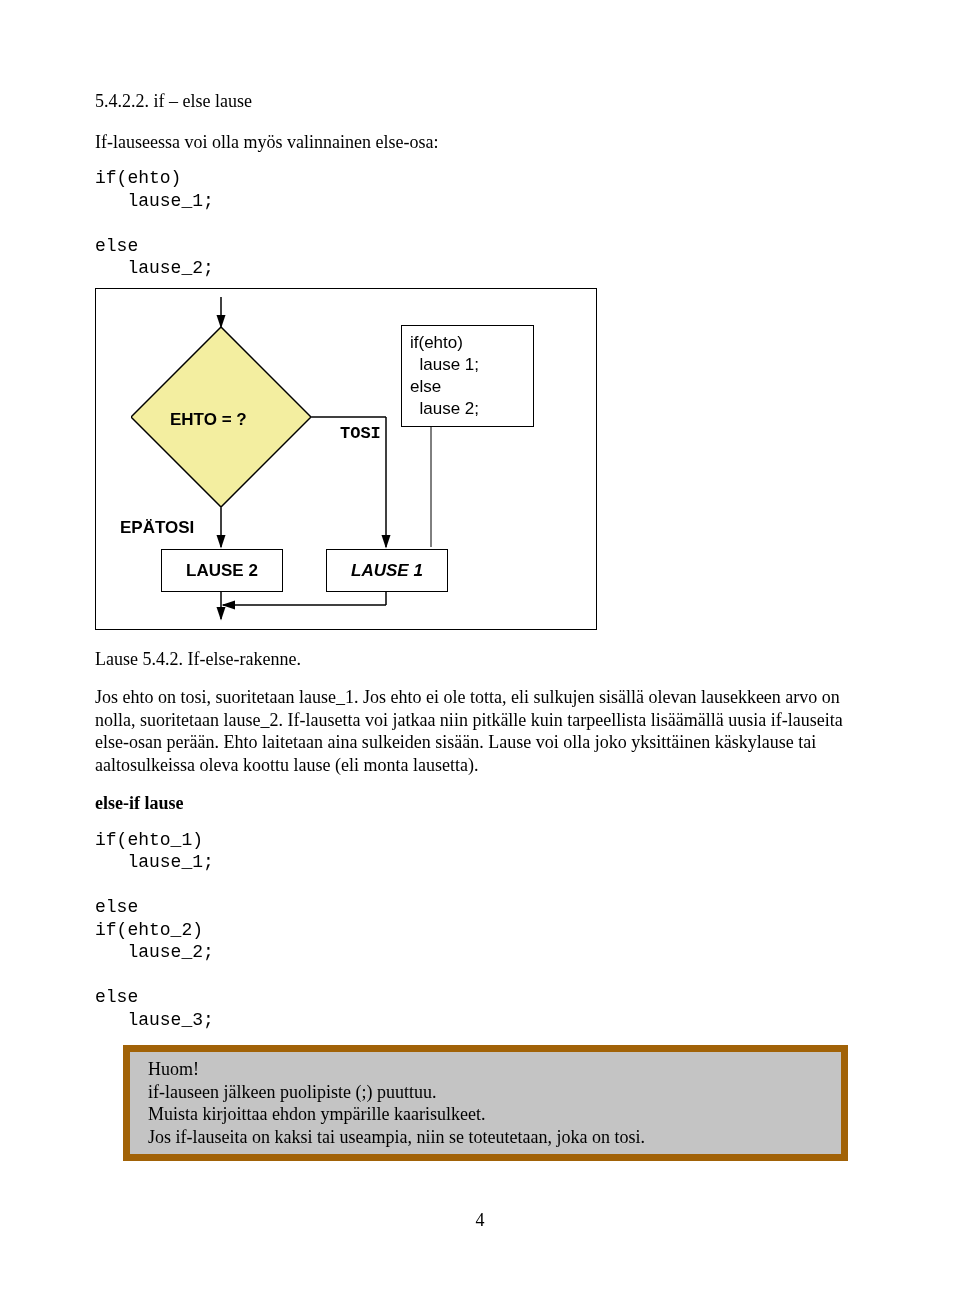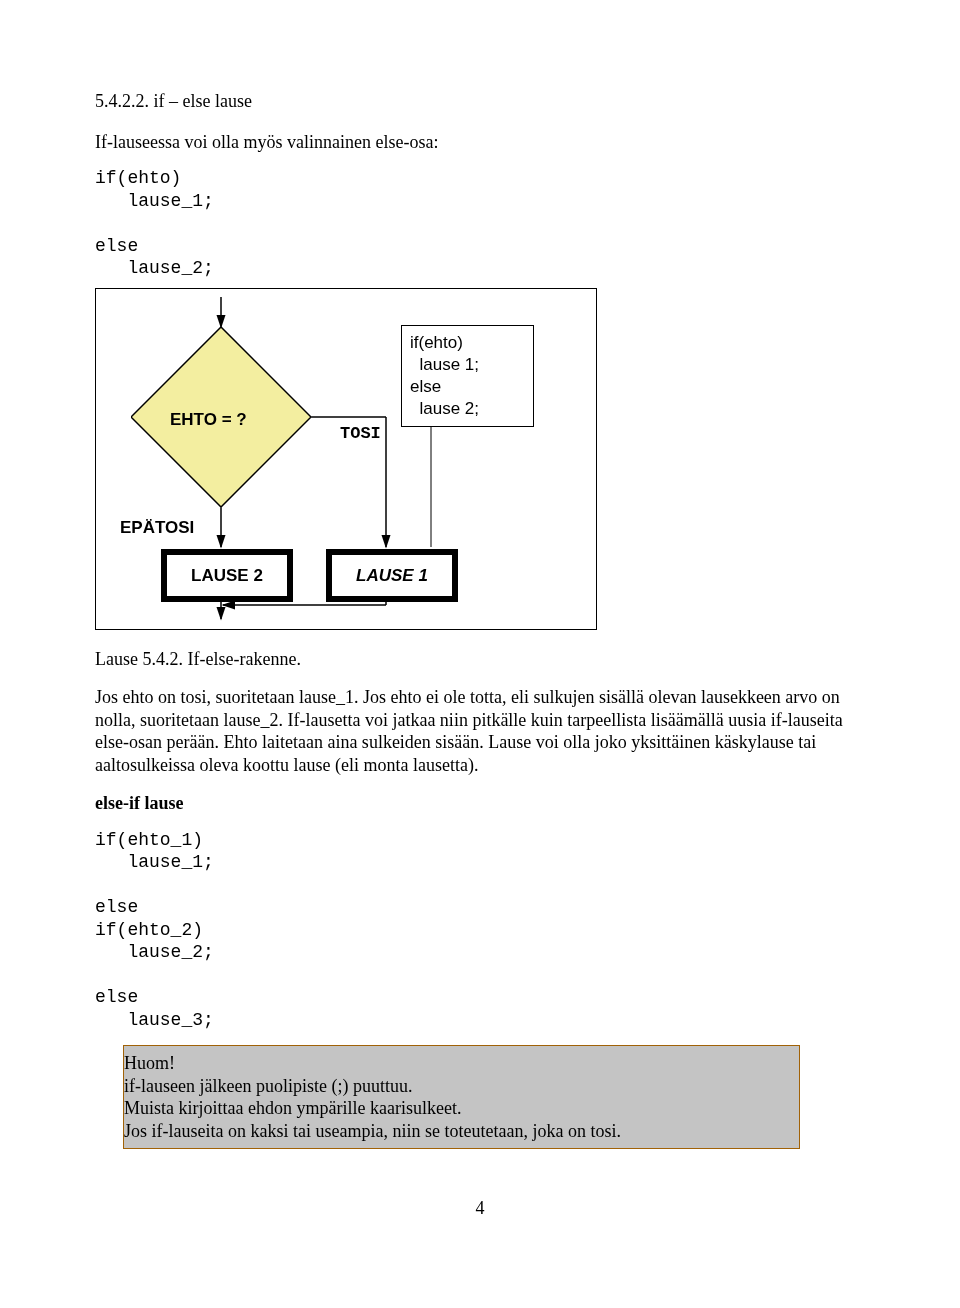--- a/index.html
+++ b/index.html
@@ -77,36 +77,36 @@
     font-family: Arial, Helvetica, sans-serif;
     font-size: 17px;
     padding: 6px 8px;
     line-height: 1.3;
     top: 36px;
     left: 305px;
     width: 115px;
   }
   .box {
     position: absolute;
-    border: 6px solid #000000;
+    border: 1px solid #000000;
     background: #fff;
     font-family: Arial, Helvetica, sans-serif;
     font-weight: bold;
     font-size: 17px;
     text-align: center;
     padding: 10px 0;
     width: 120px;
   }
   .box1 { top: 260px; left: 65px; }
   .box2 { top: 260px; left: 230px; font-style: italic; }
   .bold { font-weight: bold; }
   .hint-box {
-    border: 1px solid #a16207;
+    border: 7px solid #a16207;
     background: #c4c4c4;
-    padding: 6px 0;
+    padding: 6px 18px;
     margin: 14px 0 0 28px;
     width: 675px;
     font-size: 18px;
     line-height: 1.25;
   }
   .pagenum {
     text-align: center;
     margin-top: 48px;
     font-size: 18px;
   }

